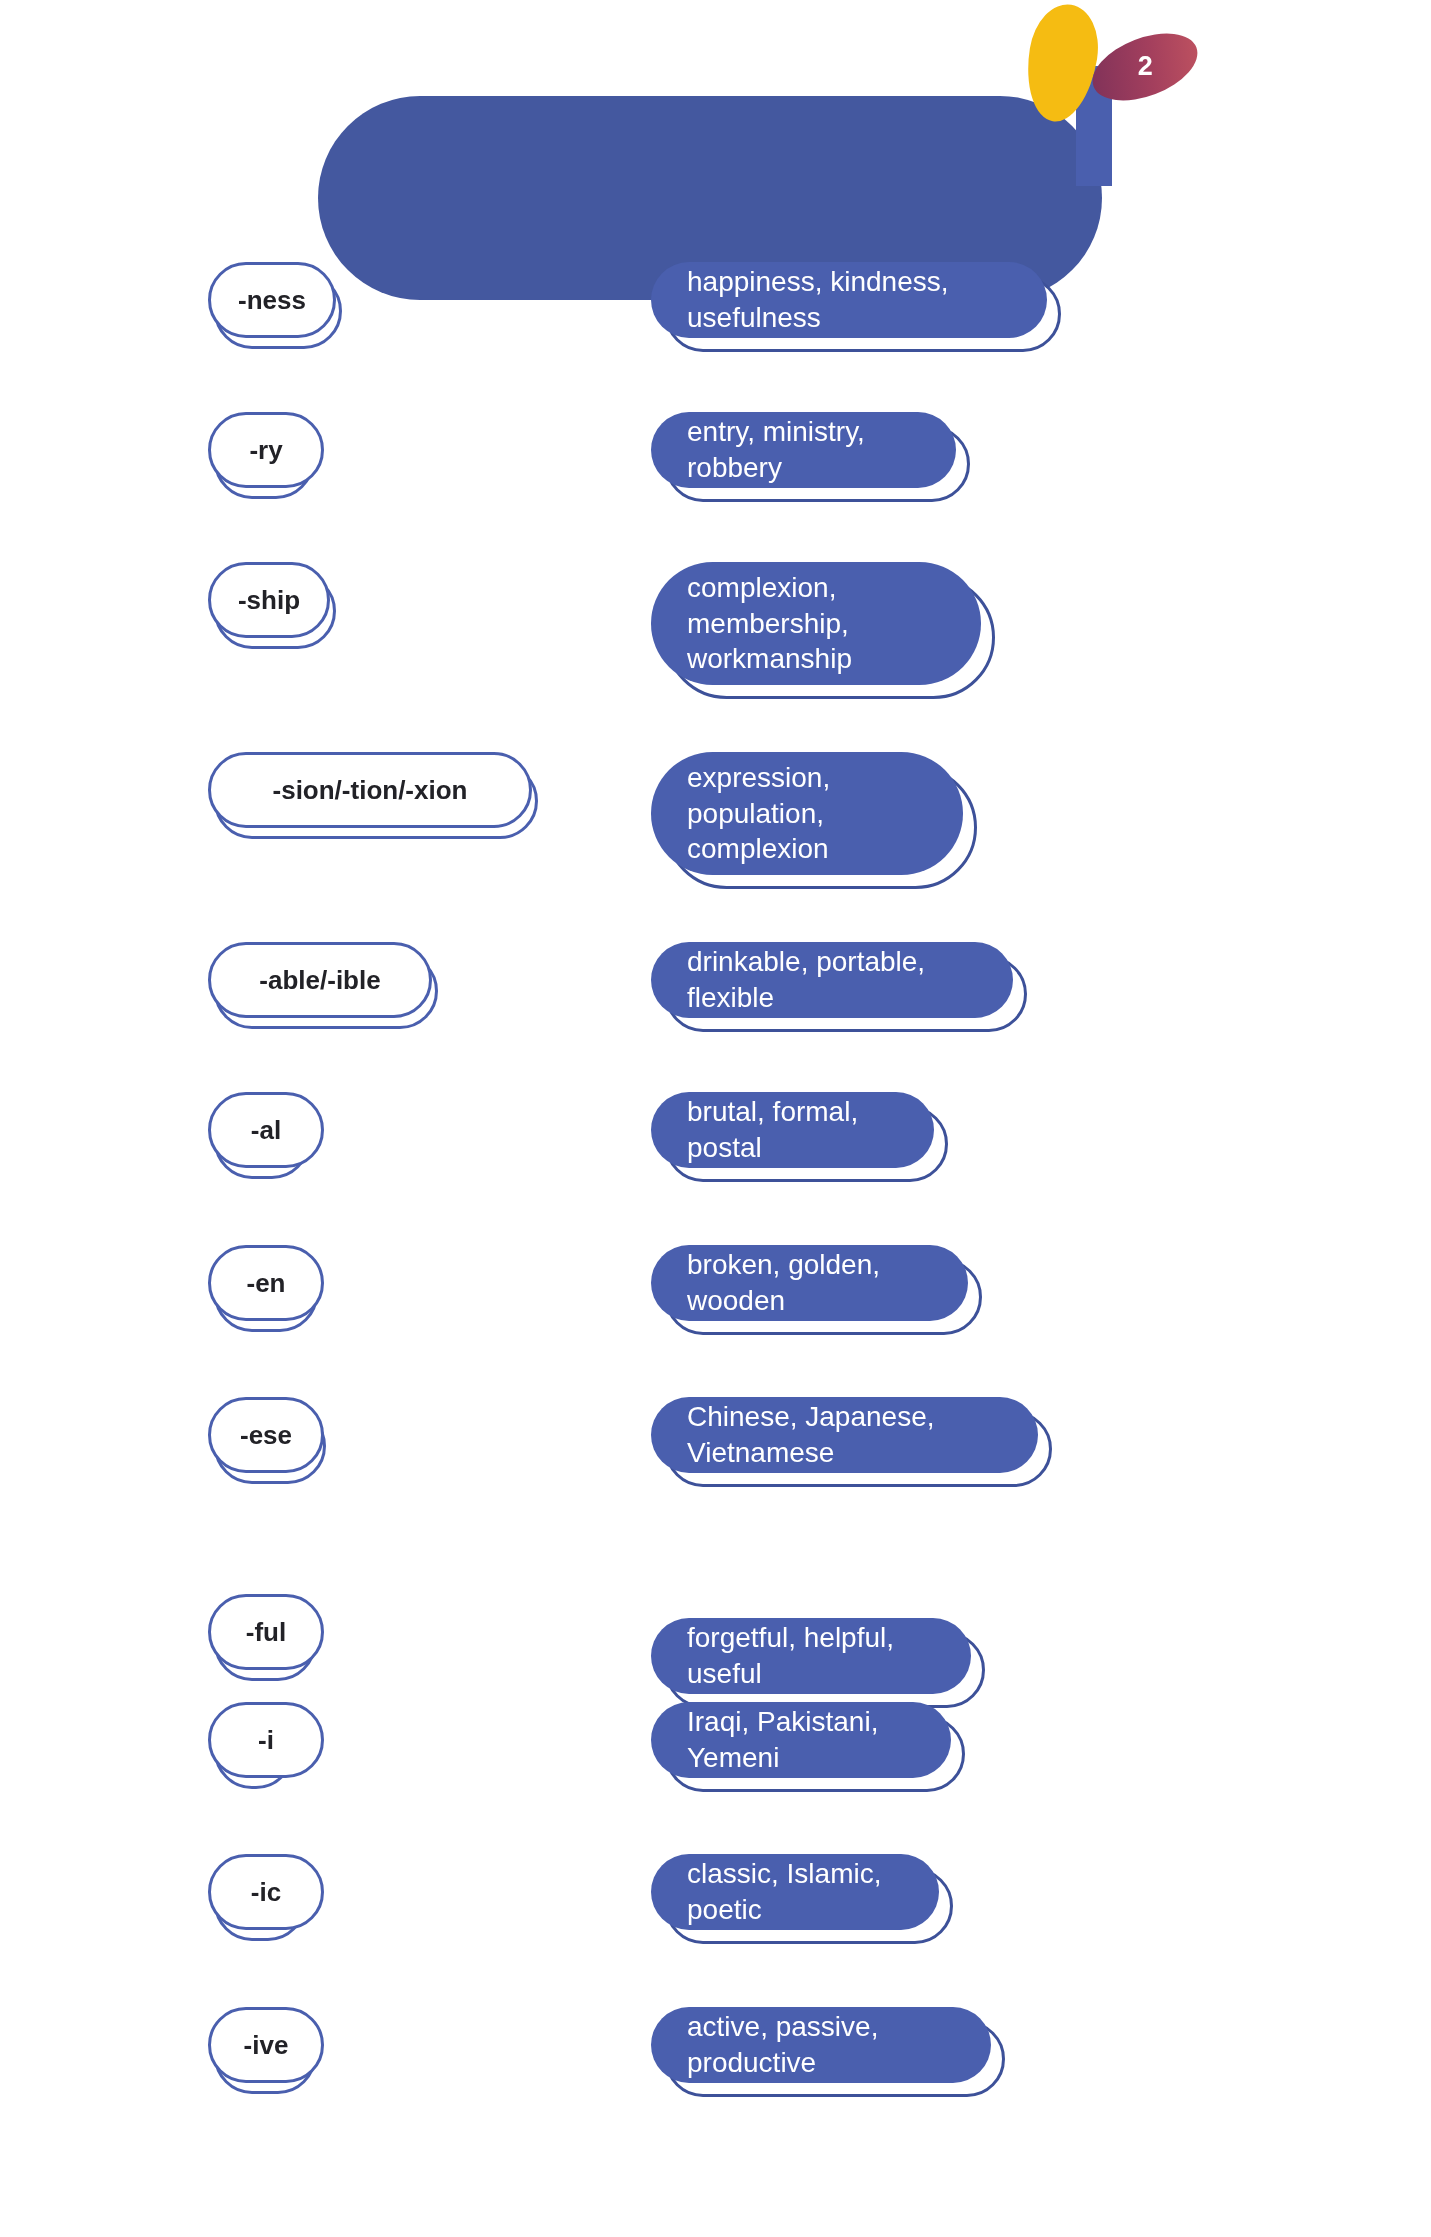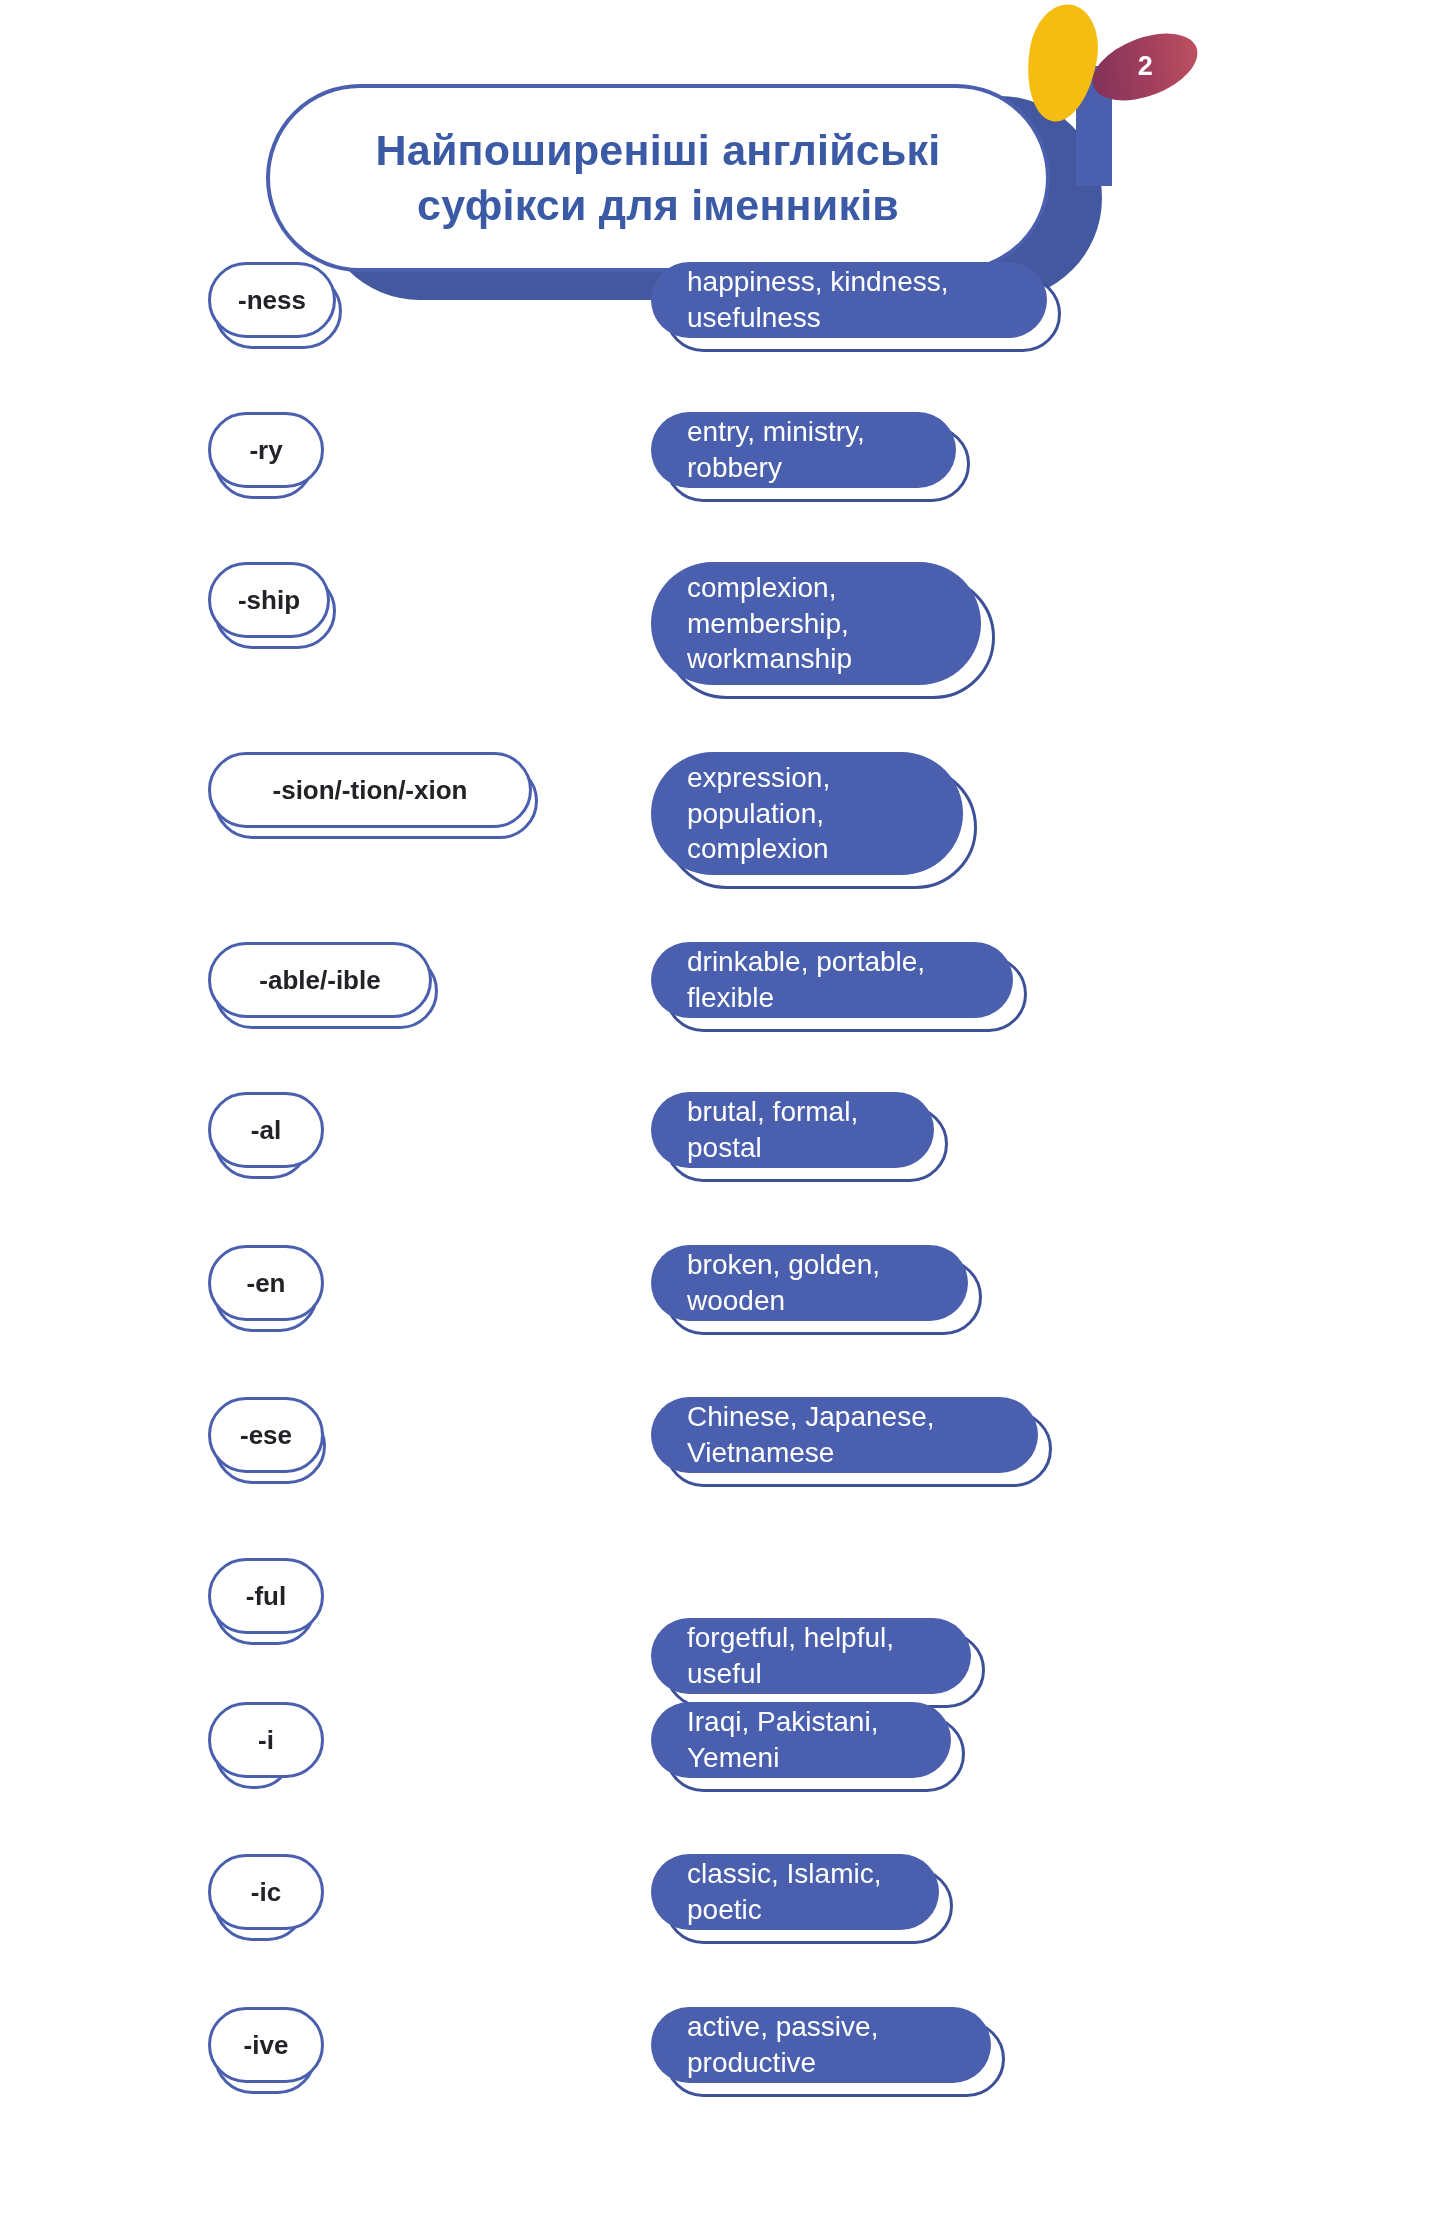--- a/index.html
+++ b/index.html
@@ -157,24 +157,20 @@
 </head>
 <body>
 
 <div id="header-zone">
   <div class="hdr-shadow"></div>
   <div class="sprout-stem"></div>
   <div class="leaf-yellow"></div>
   <div class="leaf-maroon">
     <span class="leaf-number">2</span>
   </div>
-  <div class="hdr-card">
-    <div class="hdr-title">Найпоширеніші англійські
-суфікси для іменників</div>
-  </div>
 </div>
 
 <div id="rows">
     <div class="row">
       <div class="suffix-wrap" style="top: 0px; width: 128px;">
         <div class="suffix-shadow"></div>
         <div class="suffix-pill">
           <span class="suffix-text">-ness</span>
         </div>
       </div>
@@ -279,21 +275,21 @@
         </div>
       </div>
       <div class="ex-wrap" style="top: 1135px; width: 387px;">
         <div class="ex-shadow"></div>
         <div class="ex-pill">
           <span class="ex-text">Chinese, Japanese, Vietnamese</span>
         </div>
       </div>
     </div>
     <div class="row">
-      <div class="suffix-wrap" style="top: 1296px; width: 102px;">
+      <div class="suffix-wrap" style="top: 1332px; width: 102px;">
         <div class="suffix-shadow"></div>
         <div class="suffix-pill">
           <span class="suffix-text">-ful</span>
         </div>
       </div>
       <div class="ex-wrap" style="top: 1356px; width: 320px;">
         <div class="ex-shadow"></div>
         <div class="ex-pill">
           <span class="ex-text">forgetful, helpful, useful</span>
         </div>

